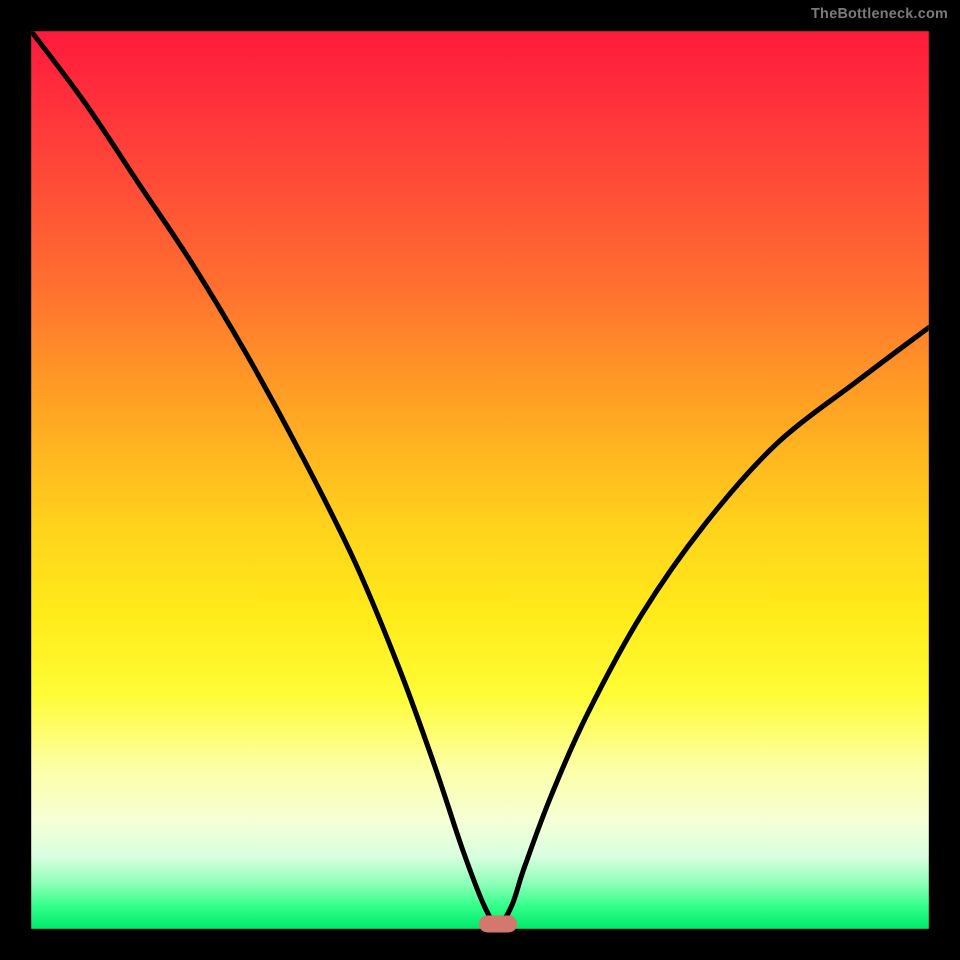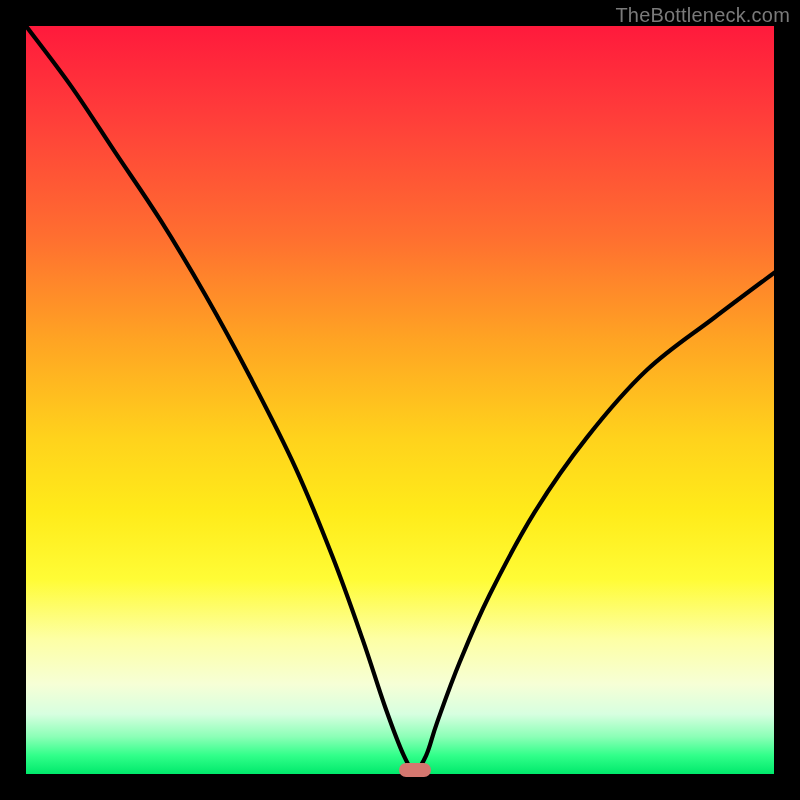--- a/index.html
+++ b/index.html
@@ -38,22 +38,22 @@
       #8cffb7 95%,
       #32ff8a 97.5%,
       #00e96b 100%
     );
   }
   .watermark {
     position: absolute;
     top: 4px;
     right: 10px;
     color: #7a7a7a;
-    font-size: 20px;
-    font-weight: 400;
+    font-size: 12px;
+    font-weight: 700;
     letter-spacing: 0.2px;
     user-select: none;
   }
   svg.curve {
     position: absolute;
     left: 0;
     top: 0;
     width: 748px;
     height: 748px;
   }

